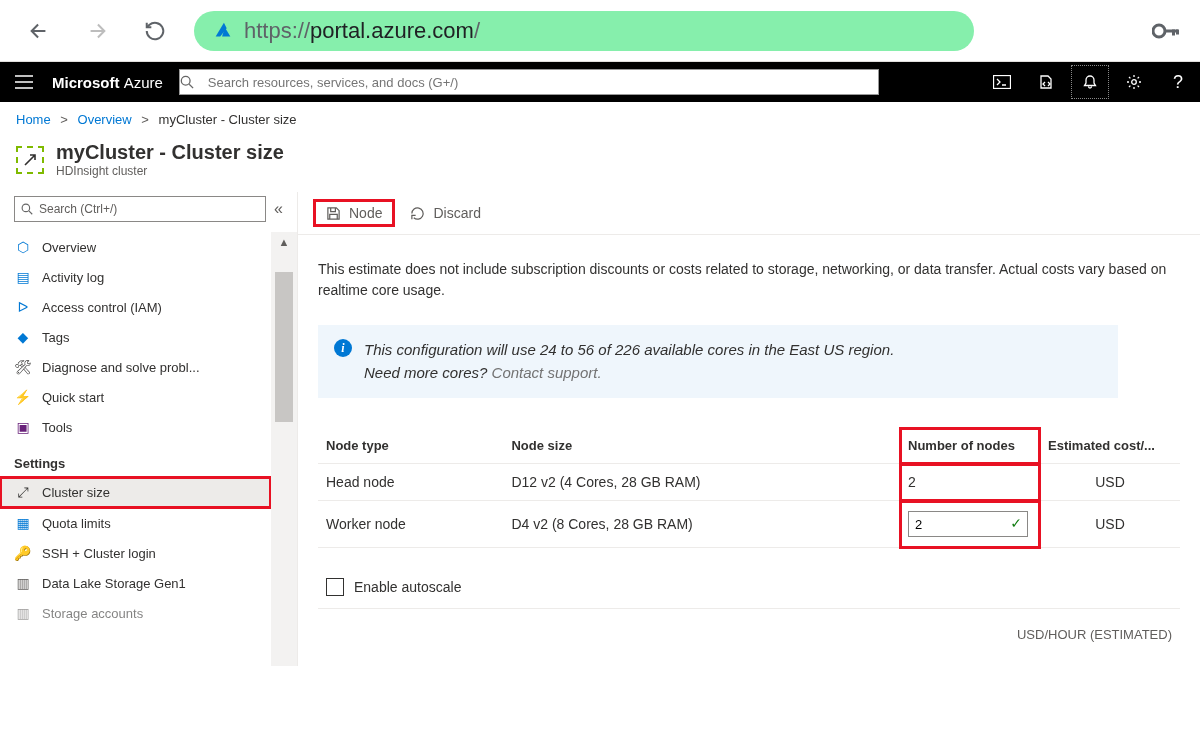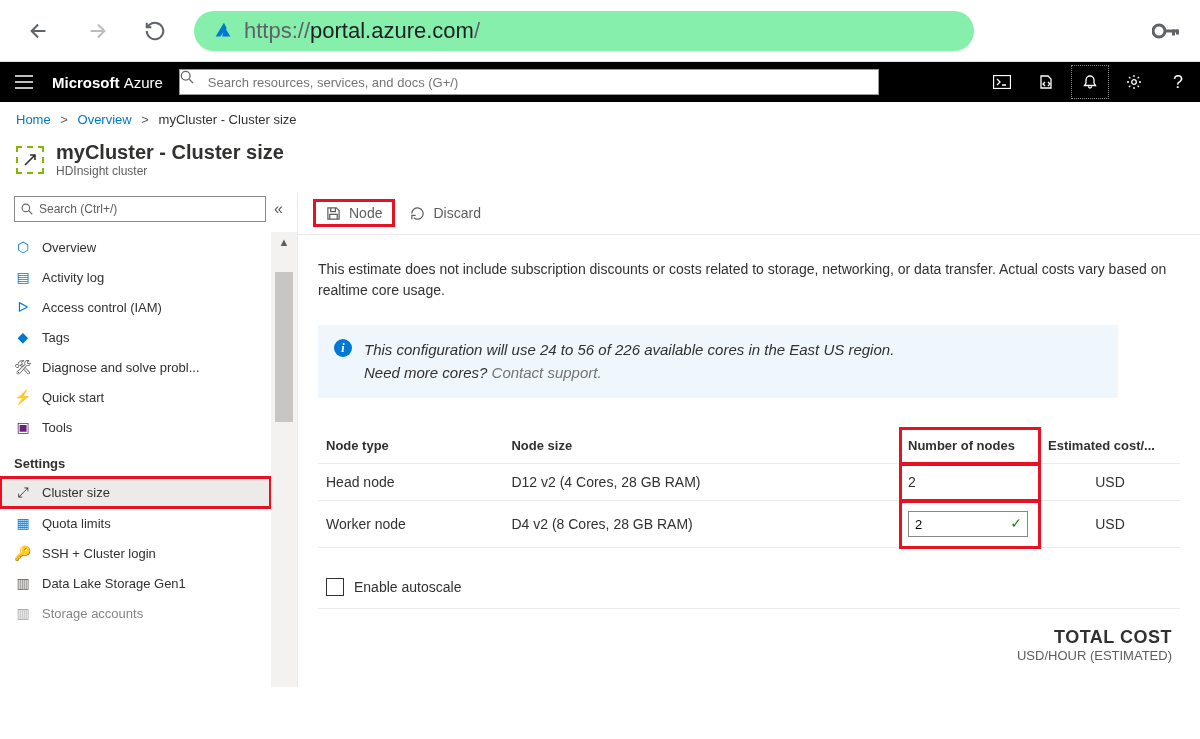--- a/index.html
+++ b/index.html
@@ -13,21 +13,21 @@
 .url-text { font-size: 22px; color: #202124; }
 .url-text .host { color: #202124; }
 .url-text .protocol, .url-text .path { color: #5f6368; }
 .key-ic { margin-left: auto; color: #5f6368; font-size: 22px; }
 
 
 .az-top { height: 40px; background: #000; display: flex; align-items: center; color: #fff; }
 .hamburger { width: 48px; display: flex; align-items: center; justify-content: center; font-size: 18px; }
 .brand { font-size: 15px; font-weight: 600; padding: 0 16px 0 4px; white-space: nowrap; }
 .brand .light { font-weight: 400; }
-.search-box { flex: 1; max-width: 700px; height: 26px; background: #fff; border: 1px solid #999; display: flex; }
+.search-box { flex: 1; max-width: 700px; height: 26px; background: #fff; border: 1px solid #999; display: flex; align-items: center; }
 .search-box .sicon { width: 28px; text-align: center; color: #666; }
 .search-box input { border: none; flex: 1; font-size: 13px; color: #666; outline: none; background: transparent; }
 .top-actions { display: flex; margin-left: auto; }
 .top-actions .top-ic { width: 44px; height: 40px; display: flex; align-items: center; justify-content: center; color: #fff; font-size: 16px; }
 .top-ic.focus { outline: 1px dotted #888; outline-offset: -4px; }
 
 
 .crumbs { padding: 10px 16px; font-size: 13px; color: #323130; }
 .crumbs a { color: #0078d4; text-decoration: none; }
 .crumbs .sep { color: #605e5c; margin: 0 6px; }
@@ -322,18 +322,17 @@
           </tr>
         </tbody>
       </table>
 
       <div class="autoscale-row">
         <div class="chk"></div>
         <span>Enable autoscale</span>
       </div>
 
       <div class="total">
-        <div class="big">TOTAL COST</div>
         <div class="small">USD/HOUR (ESTIMATED)</div>
       </div>
     </div>
   </div>
 </div>
 
 </body></html>

